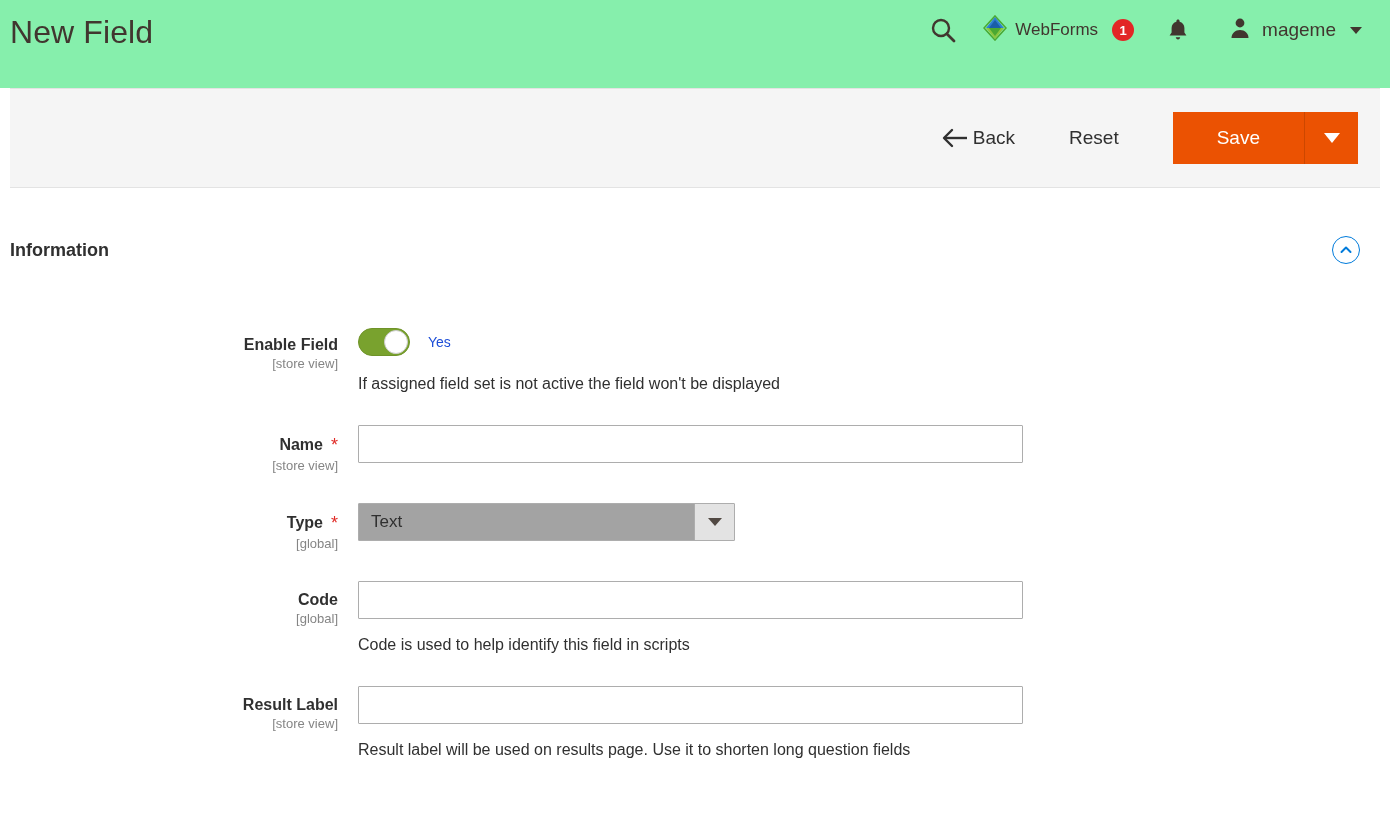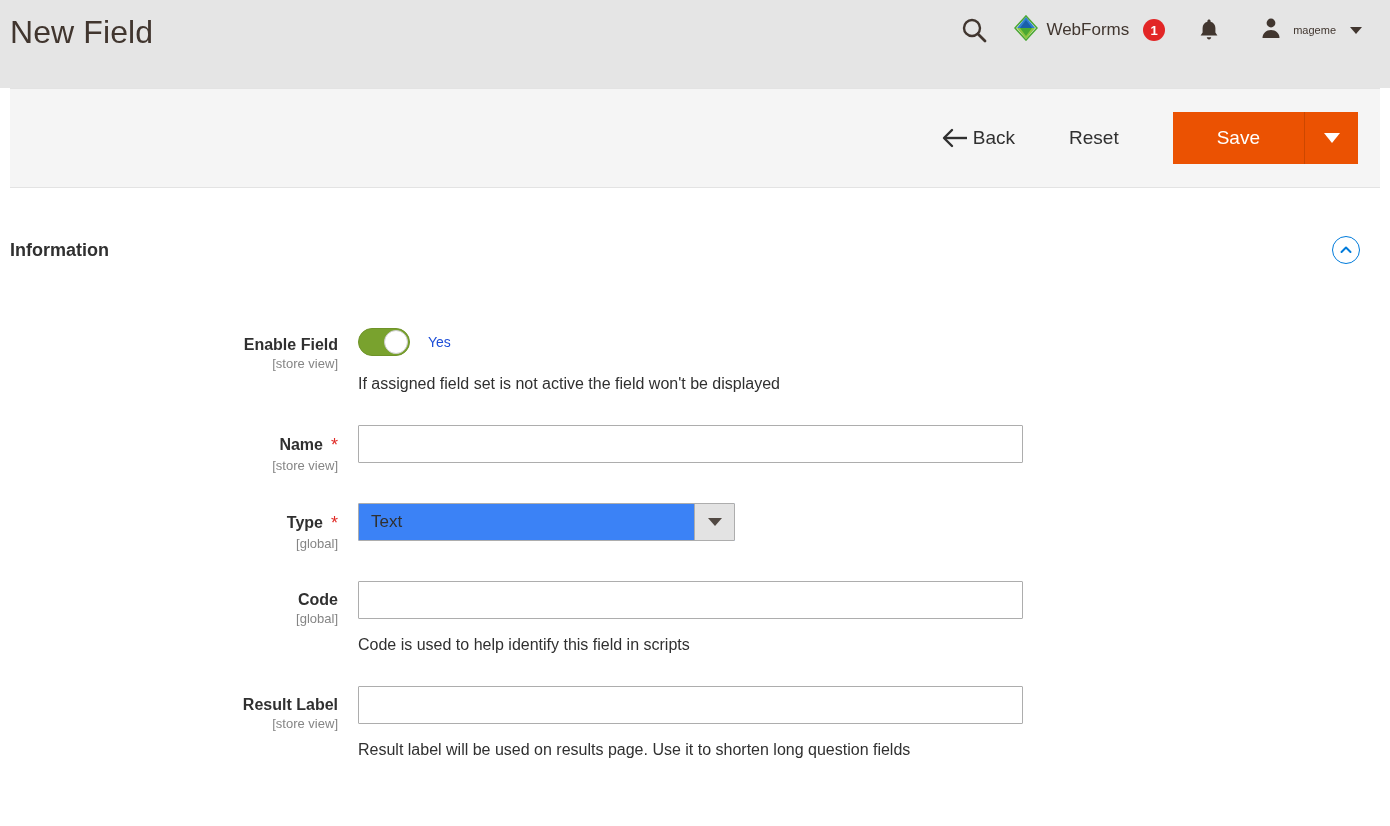--- a/index.html
+++ b/index.html
@@ -10,21 +10,21 @@
     background: #ffffff;
     font-family: "Liberation Sans", sans-serif;
     color: #303030;
     overflow: hidden;
   }
 
   
   .page-header {
     position: relative;
     height: 88px;
-    background: #e5e5e5;
+    background: #86efac;
     display: flex;
     align-items: flex-start;
   }
   .page-title {
     position: absolute;
     left: 10px;
     top: 14px;
     font-size: 32px;
     font-weight: 400;
     color: #41362f;
@@ -74,21 +74,21 @@
   }
   .bell-wrap { padding: 0 22px; }
   .user-wrap {
     display: flex;
     align-items: center;
     gap: 10px;
     padding-left: 16px;
     padding-right: 4px;
     cursor: pointer;
   }
-  .user-name { font-size: 11px; color: #41362f; text-align: center; }
+  .user-name { font-size: 19px; color: #41362f; text-align: center; }
   .caret-down {
     width: 0; height: 0;
     border-left: 6px solid transparent;
     border-right: 6px solid transparent;
     border-top: 7px solid #41362f;
     margin-left: 4px;
   }
 
   
   .page-actions-bar {
@@ -265,21 +265,21 @@
     border: 1px solid #cccccc;
   }
   .toggle-label { font-size: 14px; color: #1d4ed8; }
 
   
   .select-wrap {
     display: flex;
     width: 377px;
     height: 38px;
     border: 1px solid #adadad;
-    background: #3b82f6;
+    background: #a3a3a3;
     border-radius: 1px;
     overflow: hidden;
   }
   .select-value {
     flex: 1 1 auto;
     display: flex;
     align-items: center;
     padding-left: 12px;
     font-size: 17px;
     color: #303030;

